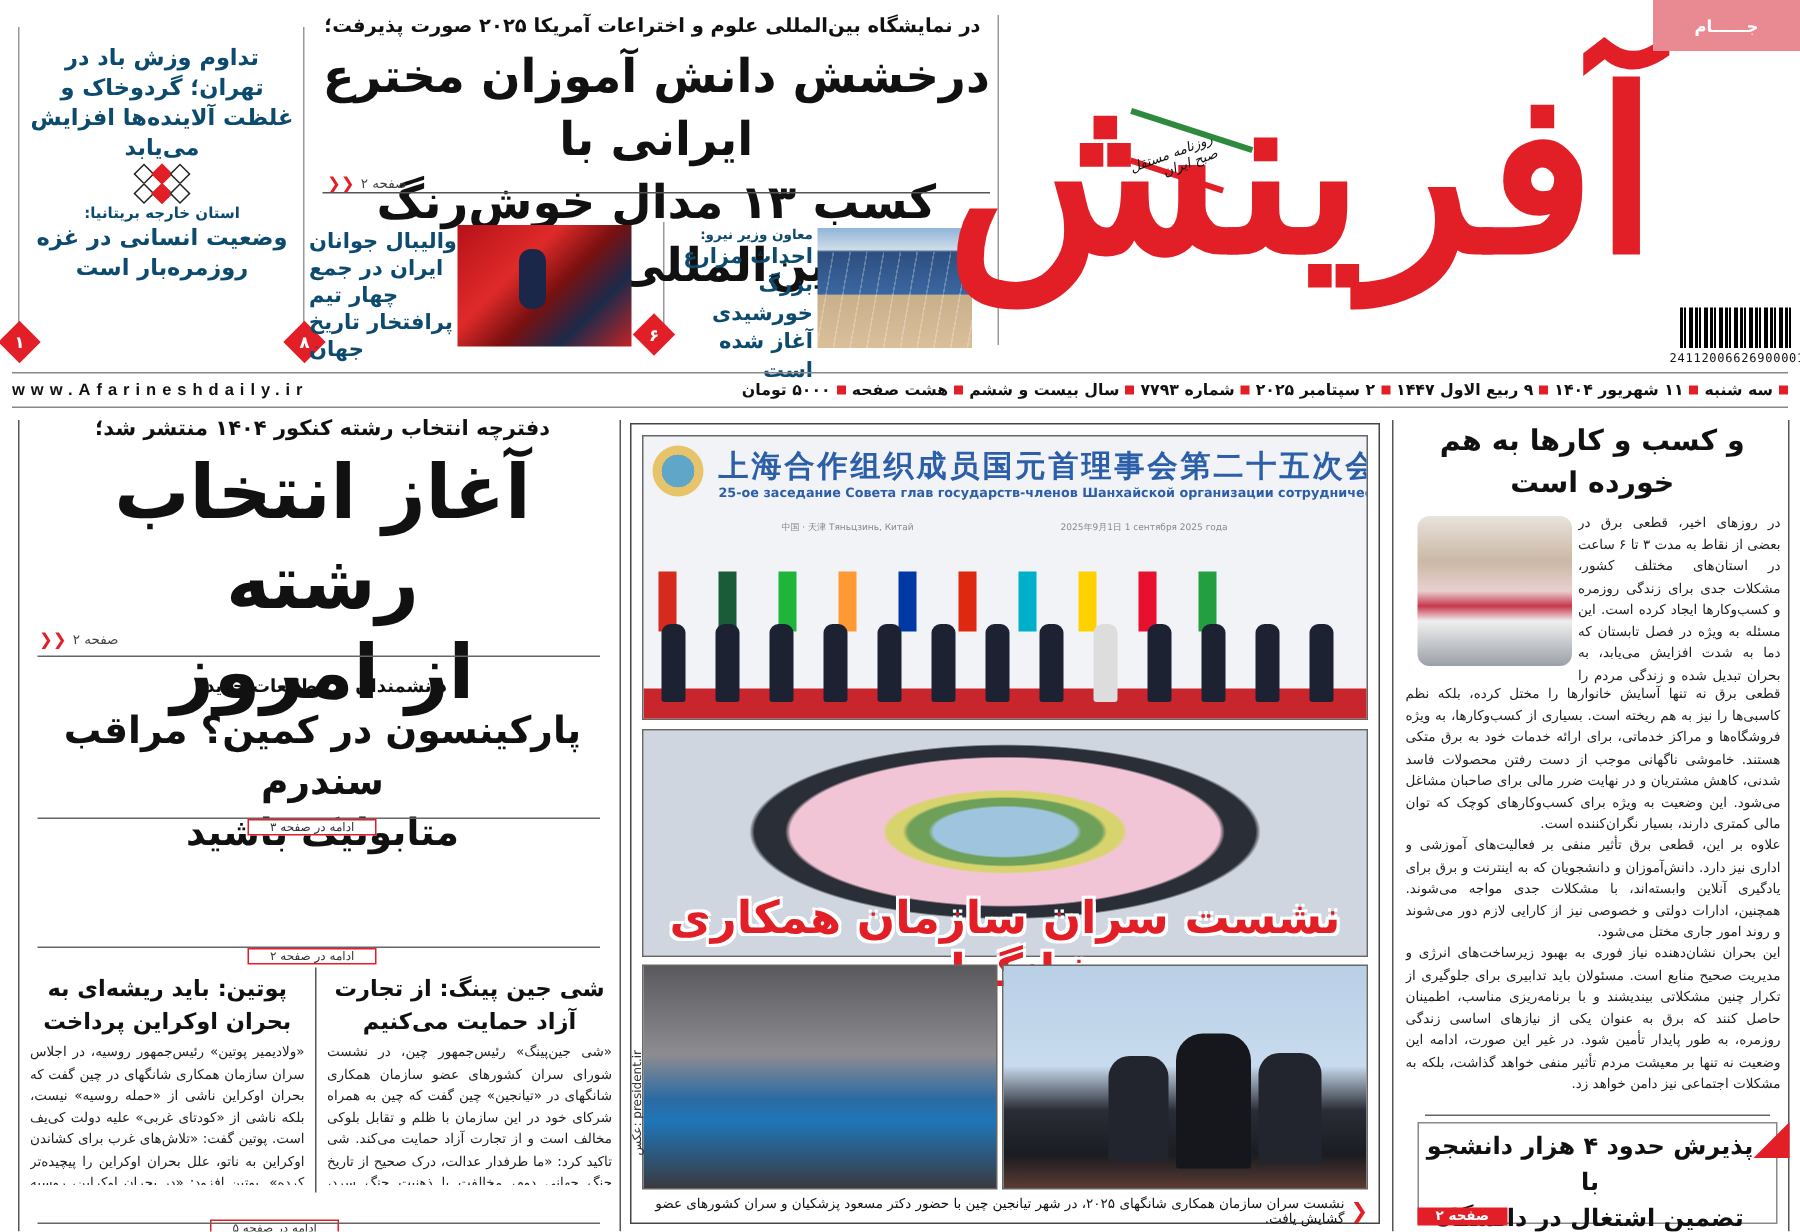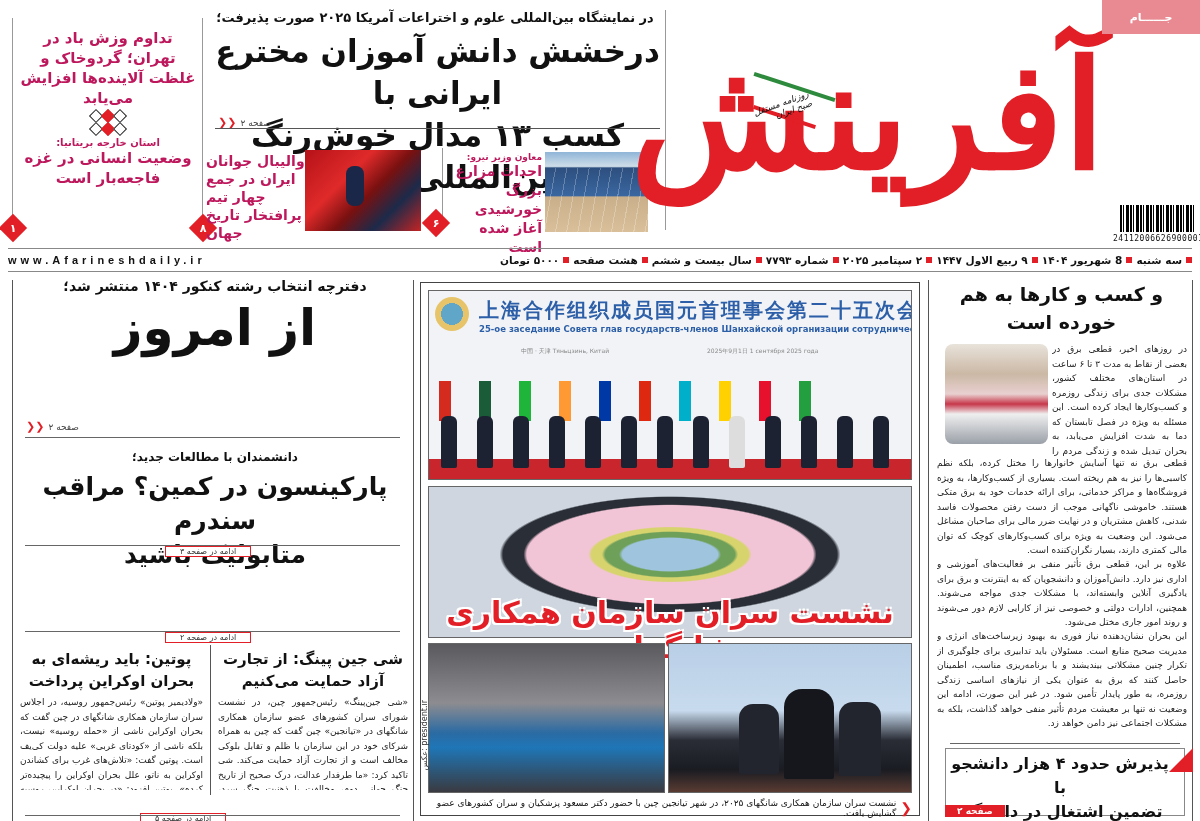--- a/index.html
+++ b/index.html
@@ -5,21 +5,21 @@
   * { box-sizing: border-box; margin: 0; padding: 0; }
   html, body { width: 1200px; height: 821px; overflow: hidden; background: #fff; }
   body { font-family: "DejaVu Sans", sans-serif; color: #111; position: relative; }
   .rtl { direction: rtl; }
   .abs { position: absolute; }
 
   
   .vline { position: absolute; width: 1px; background: #999; }
   .hline { position: absolute; height: 1px; background: #555; }
 
-  .brief { position: absolute; text-align: center; direction: rtl; font-weight: bold; color: #be185d; }
+  .brief { position: absolute; text-align: center; direction: rtl; font-weight: bold; color: #0c4a6e; }
   .brief .small { font-size: 10px; font-weight: bold; }
   .brief .big { font-size: 15px; line-height: 20px; }
   .diamonds { display: flex; justify-content: center; gap: 2px; margin: 3px 0; direction: ltr; }
   .dia { width: 10px; height: 10px; transform: rotate(45deg); border: 1.5px solid #222; background: #fff; }
   .dia.red { background: #e21f26; border-color: #e21f26; }
 
   .page-badge { position: absolute; width: 20px; height: 20px; background: #e21f26; transform: rotate(45deg); }
   .page-badge span { position: absolute; inset: 0; display: flex; align-items: center; justify-content: center; transform: rotate(-45deg); color: #fff; font-size: 11px; font-weight: bold; }
 
   .kicker { font-weight: bold; font-size: 13px; text-align: center; direction: rtl; }
@@ -82,21 +82,21 @@
       <span class="dia"></span>
       <span class="dia red"></span>
       <span class="dia"></span>
     </div>
   <div class="diamonds">
       <span class="dia"></span>
       <span class="dia red"></span>
       <span class="dia"></span>
     </div>
   <div class="small">استان خارجه بریتانیا:</div>
-  <div class="big">وضعیت انسانی در غزه فاجعه‌بار است</div>
+  <div class="big">وضعیت انسانی در غزه روزمره‌بار است</div>
 </div>
 <div class="page-badge" style="left:3px;top:218px;">
     <span>۱</span>
   </div>
 <div class="page-badge" style="left:193px;top:218px;">
     <span>۸</span>
   </div>
 <div class="page-badge" style="left:426px;top:213px;">
     <span>۶</span>
   </div>
@@ -132,21 +132,21 @@
 <div class="barcode-num" style="left:1113px;top:234px;">24112006626900001</div>
 
 <div class="hline" style="left:8px;top:248px;width:1184px;background:#888;"></div>
 
 <div class="dateline">
   <div class="site">www.Afarineshdaily.ir</div>
   <div class="items">
     <span class="sq"></span>
       <span>سه شنبه</span>
     <span class="sq"></span>
-      <span>8 شهریور ۱۴۰۴</span>
+      <span>۱۱ شهریور ۱۴۰۴</span>
     <span class="sq"></span>
       <span>۹ ربیع الاول ۱۴۴۷</span>
     <span class="sq"></span>
       <span>۲ سپتامبر ۲۰۲۵</span>
     <span class="sq"></span>
       <span>شماره ۷۷۹۳</span>
     <span class="sq"></span>
       <span>سال بیست و ششم</span>
     <span class="sq"></span>
       <span>هشت صفحه</span>
@@ -154,20 +154,21 @@
       <span>۵۰۰۰ تومان</span>
   </div>
 </div>
 <div class="hline" style="left:8px;top:271px;width:1184px;background:#888;"></div>
 
 <div class="vline" style="left:12px;top:280px;height:541px;background:#555;"></div>
 <div class="vline" style="left:413px;top:280px;height:541px;background:#555;"></div>
 
 <div class="kicker abs" style="left:20px;top:278px;width:390px;font-size:14px;">دفترچه انتخاب رشته کنکور ۱۴۰۴ منتشر شد؛</div>
 <div class="headline abs" style="left:20px;top:298px;width:390px;font-size:50px;line-height:60px;">
+  <div>آغاز انتخاب رشته</div>
   <div>از امروز</div>
 </div>
 <div class="page-ref abs" style="left:26px;top:420px;">
   <span>صفحه ۲</span>
     <span class="chev">❮❮</span>
 </div>
 <div class="sep" style="left:25px;top:437px;width:375px;"></div>
 
 <div class="kicker abs" style="left:20px;top:450px;width:390px;font-size:12px;">دانشمندان با مطالعات جدید؛</div>
 <div class="headline abs" style="left:20px;top:470px;width:390px;font-size:25px;line-height:34px;">

